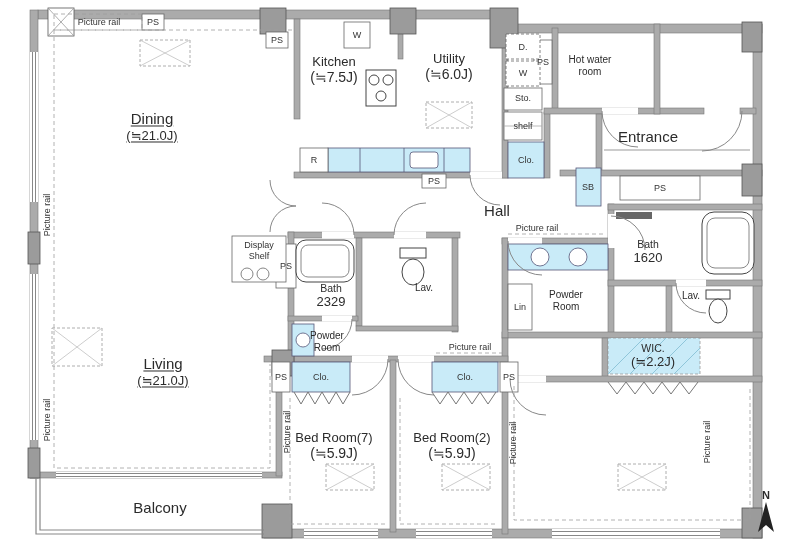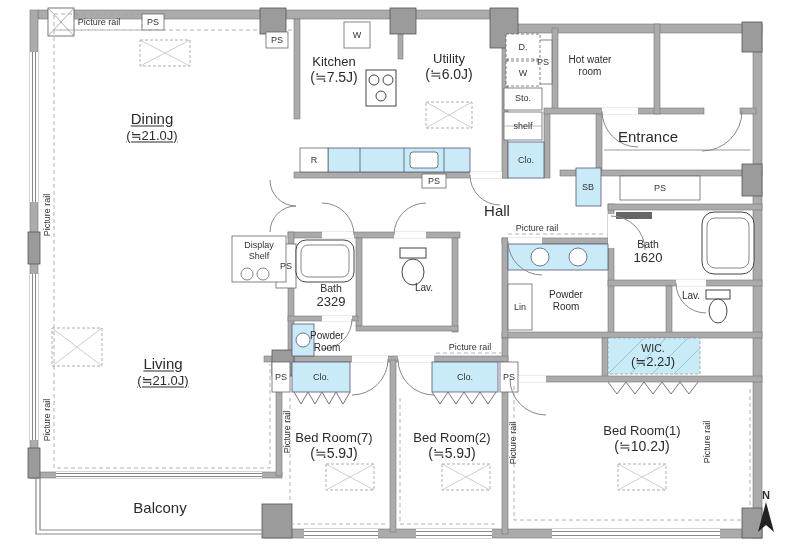--- a/index.html
+++ b/index.html
@@ -261,24 +261,20 @@
   <span class="sz">(≒7.5J)</span>
 </div>
 <div class="lbl room" style="left:449px;top:67px">
   <span class="nm">Utility</span>
   <span class="sz">(≒6.0J)</span>
 </div>
 <div class="lbl room big" style="left:163px;top:372px">
   <span class="nm">Living</span>
   <span class="sz">(≒21.0J)</span>
 </div>
-<div class="lbl room" style="left:642px;top:439px">
-  <span class="nm">Bed Room(1)</span>
-  <span class="sz">(≒10.2J)</span>
-</div>
 <div class="lbl room" style="left:452px;top:446px">
   <span class="nm">Bed Room(2)</span>
   <span class="sz">(≒5.9J)</span>
 </div>
 <div class="lbl room" style="left:334px;top:446px">
   <span class="nm">Bed Room(7)</span>
   <span class="sz">(≒5.9J)</span>
 </div>
 <div class="lbl room sm2" style="left:653px;top:356px">
   <span class="nm">WIC.</span>

